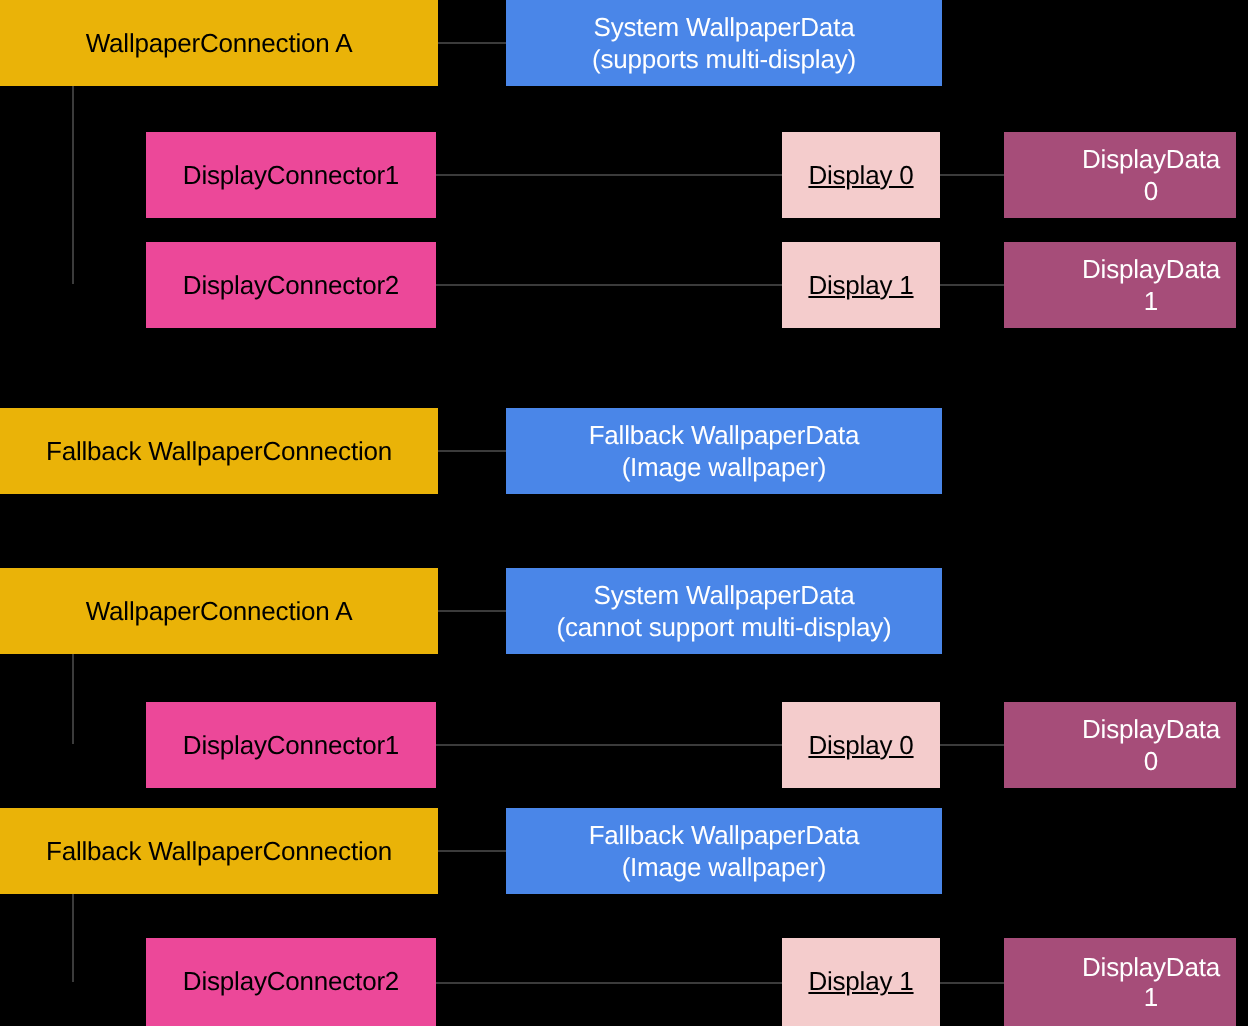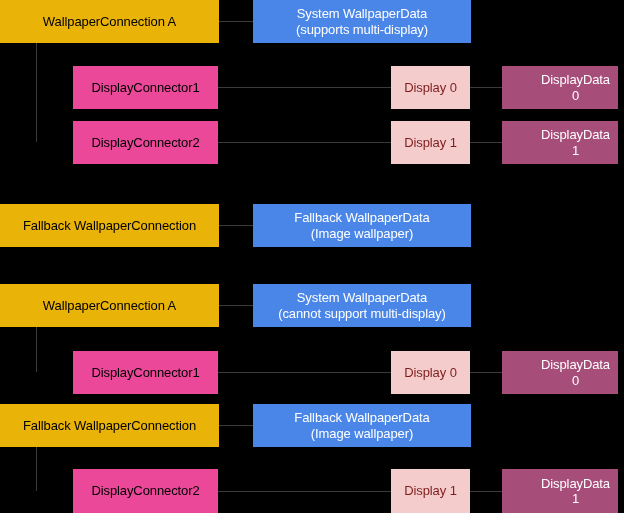--- a/index.html
+++ b/index.html
@@ -25,21 +25,21 @@
     line-height: 1.18;
     font-size: 13px;
     font-weight: 400;
     letter-spacing: -0.1px;
     white-space: pre-line;
     padding: 2px 4px;
   }
   .n-green      { background: #eab308; color: #000000; }
   .n-lightgreen { background: #ec4899; color: #000000; }
   .n-blue       { background: #4a86e8; color: #ffffff; }
-  .n-pink       { background: #f4cccc; color: #7f1d1d; }
+  .n-pink       { background: #f4cccc; color: #000000; text-decoration: underline; }
   .n-magenta    { background: #a64d79; color: #ffffff; padding-left: 35px; }
   .conn {
     position: absolute;
     background: #3b3b3b;
     height: 1px;
   }
   .conn-v {
     position: absolute;
     background: #3b3b3b;
     width: 1px;

